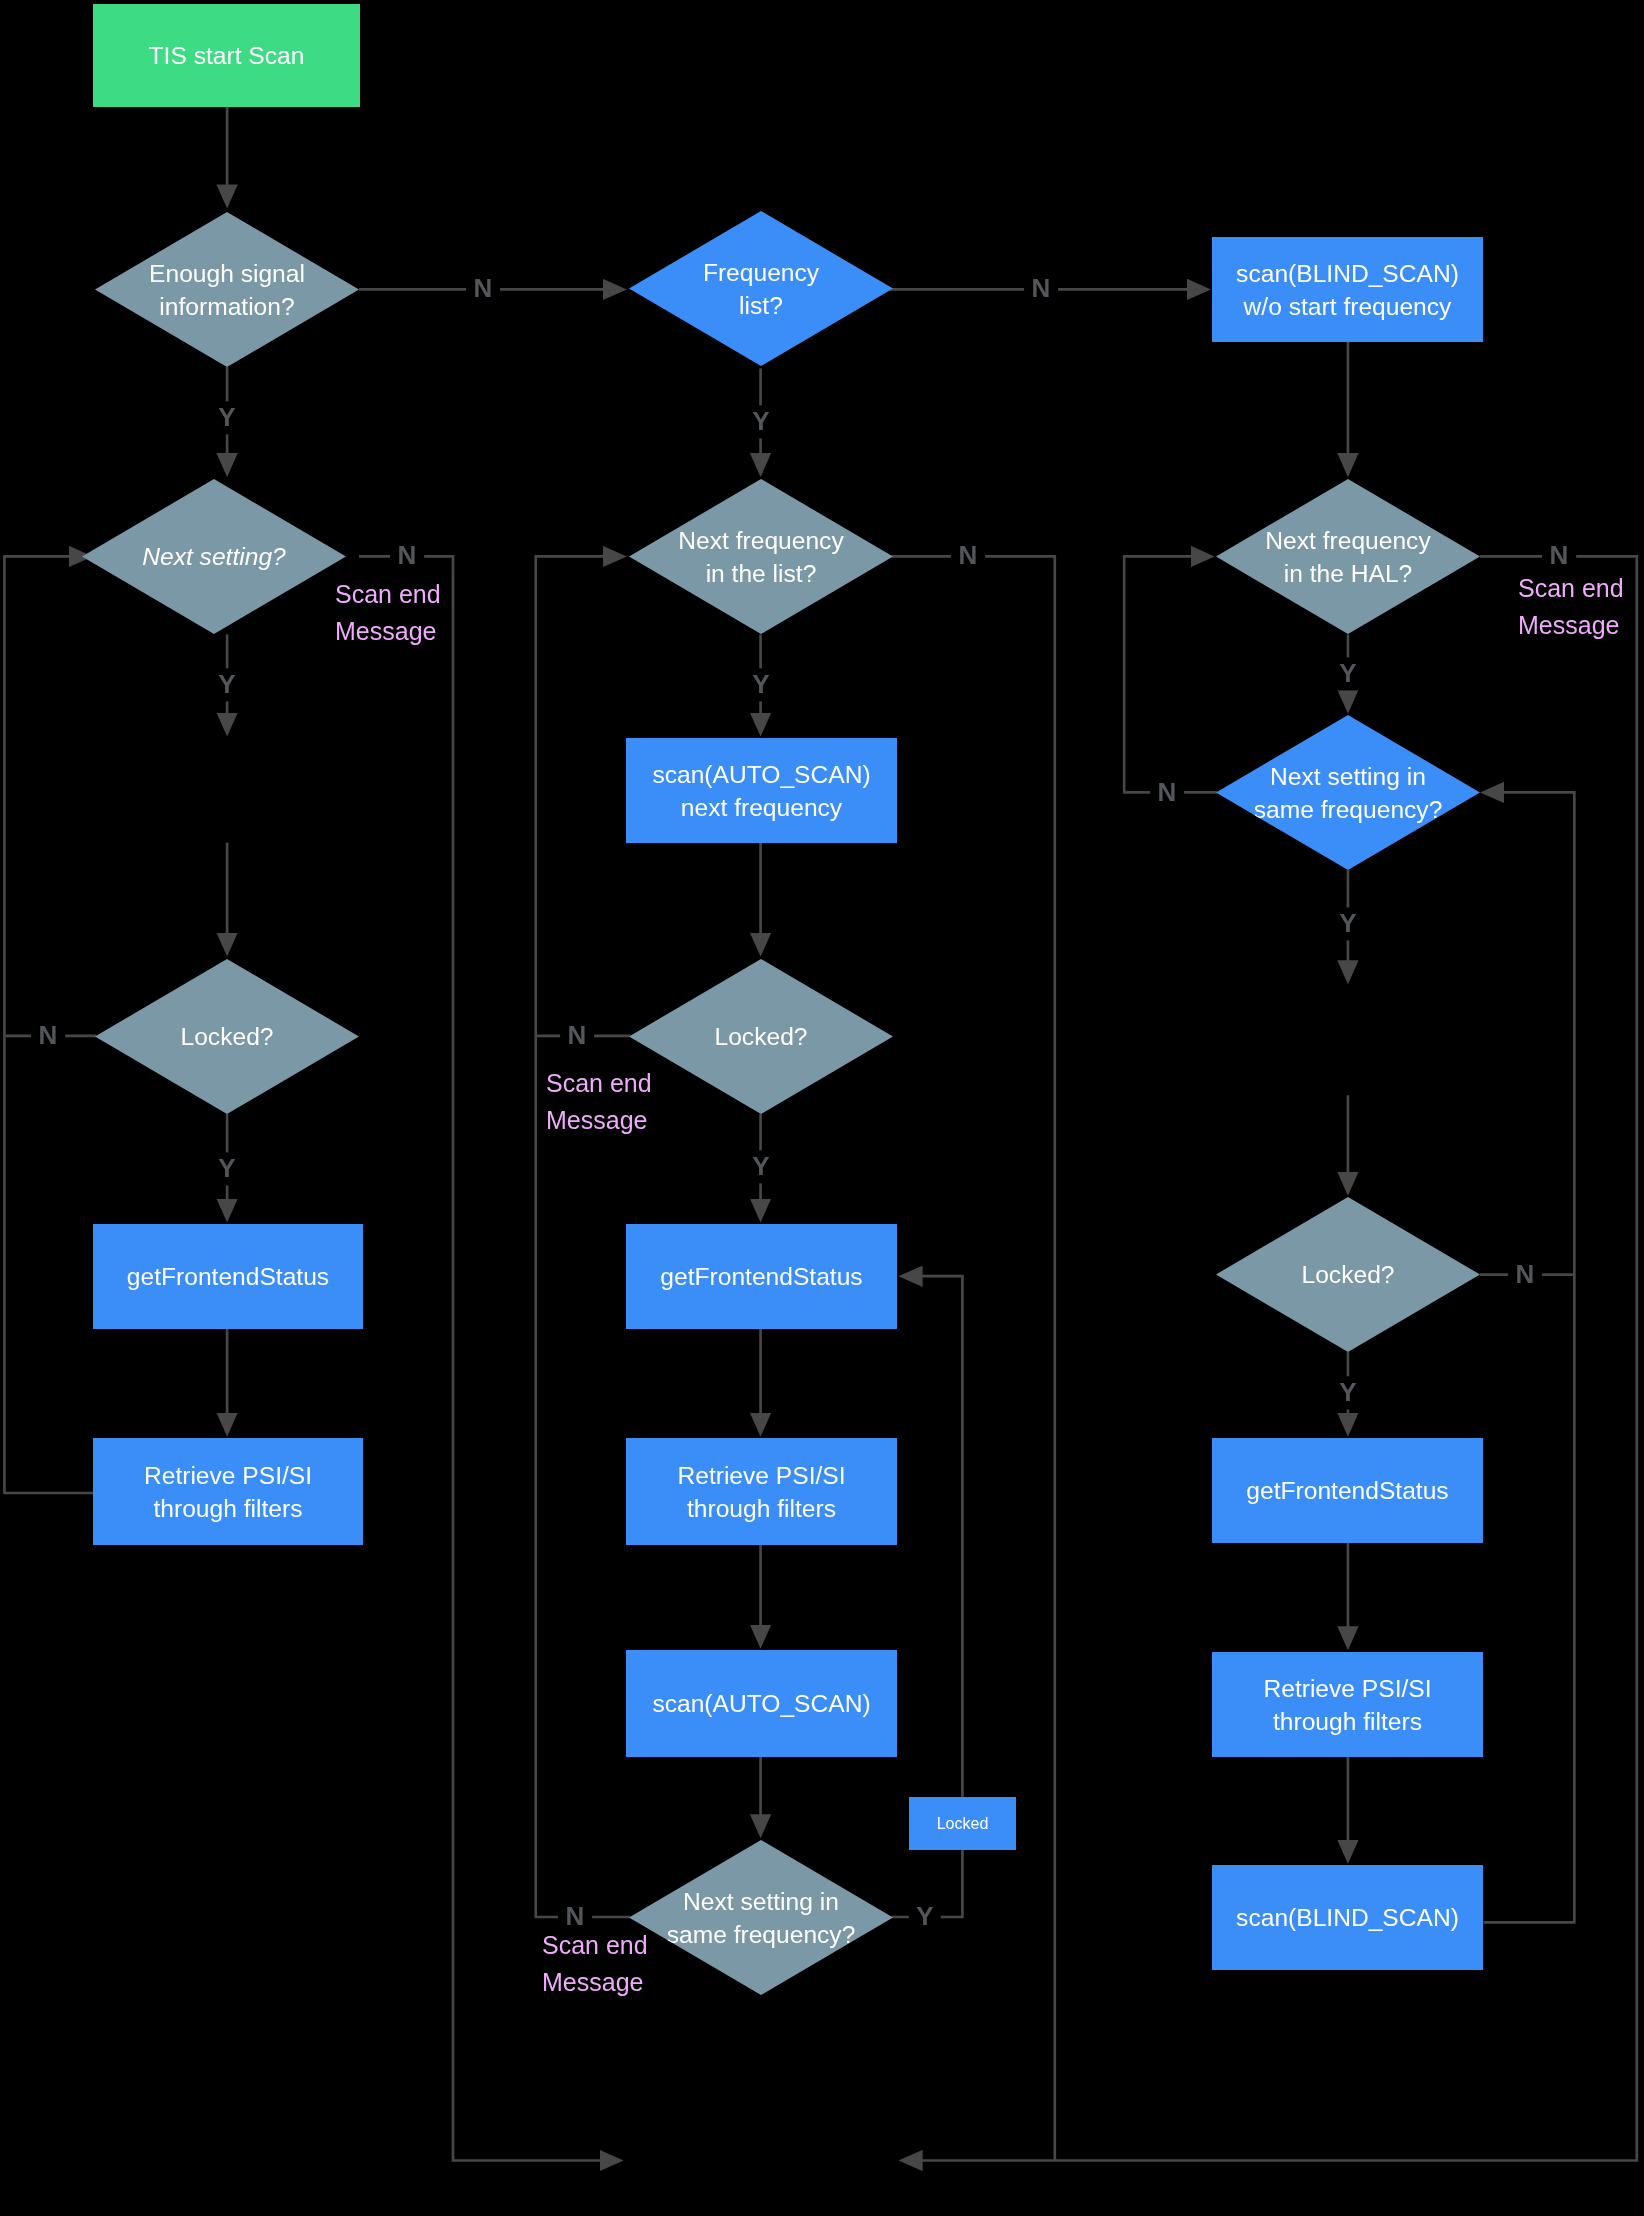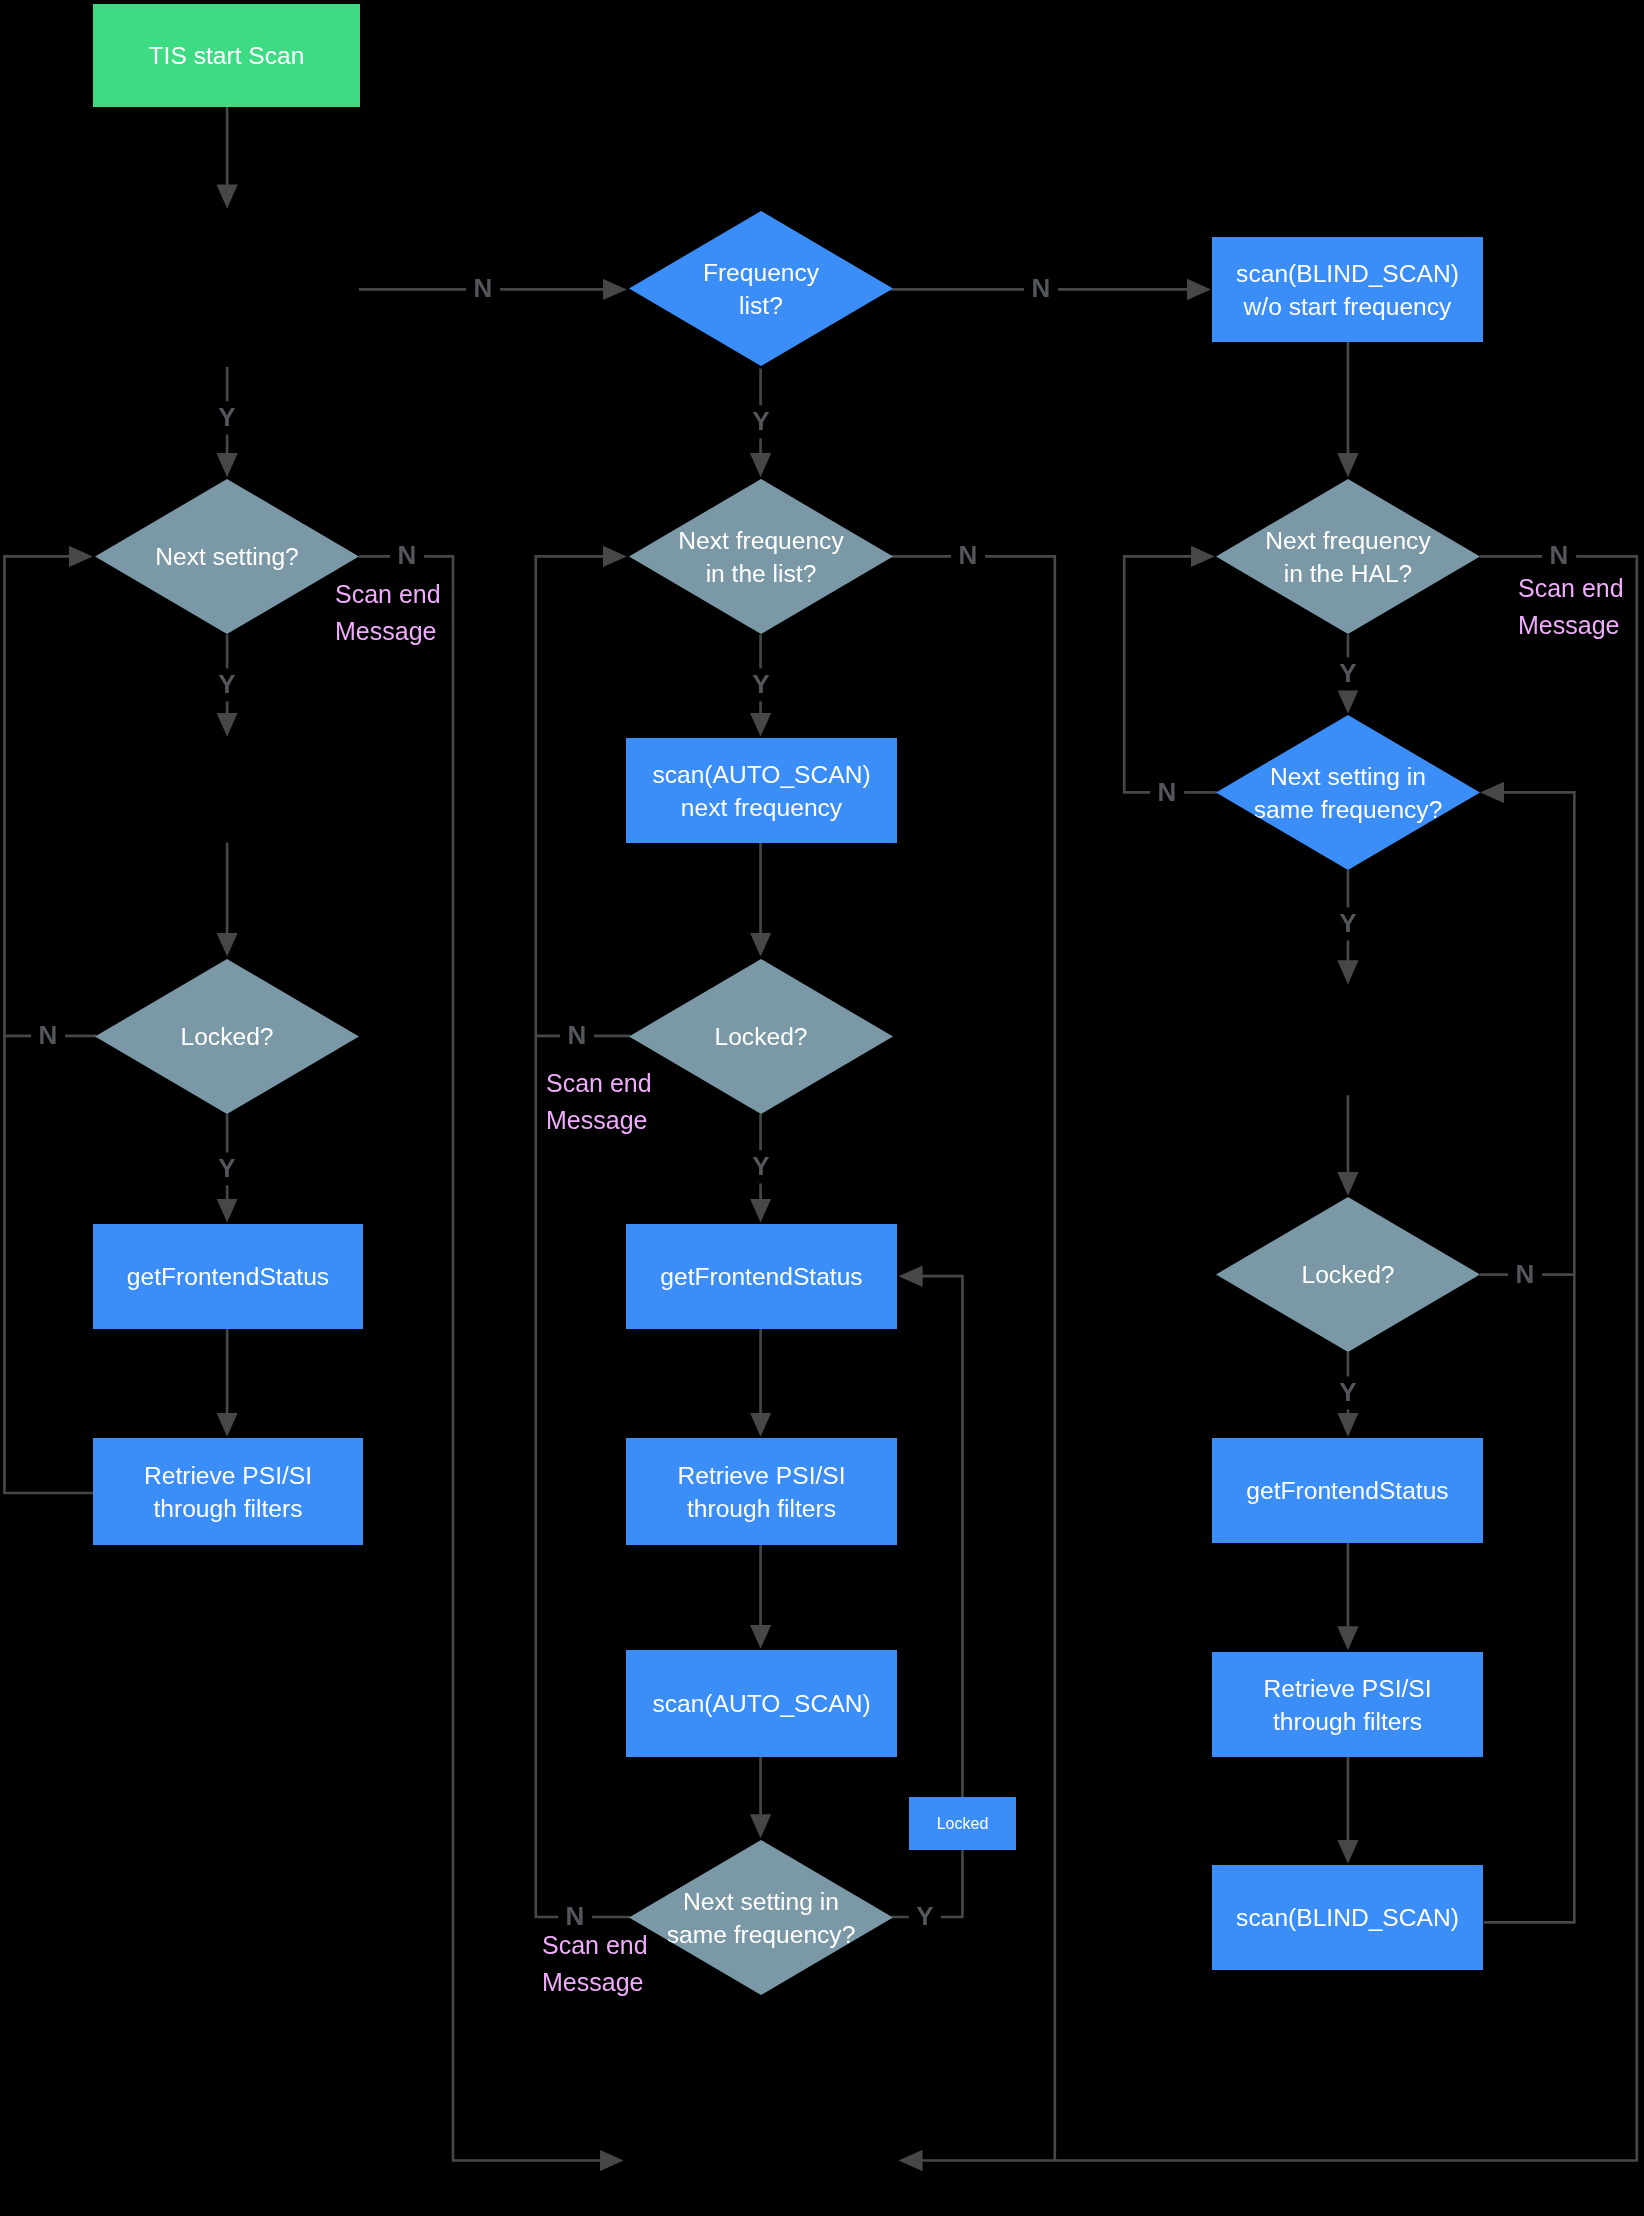--- a/index.html
+++ b/index.html
@@ -86,28 +86,30 @@
       <path d="M2778 3600 H2948 V1484 H2779" marker-end="url(#arr)"></path>
       <path d="M2524 2532 V2683" marker-end="url(#arr)"></path>
       <path d="M2524 2889 V3083" marker-end="url(#arr)"></path>
       <path d="M2524 3289 V3483" marker-end="url(#arr)"></path>
       <path d="M2771 1042 H3065 V4046 H1690" marker-end="url(#arr)"></path>
     </g>
   </svg>
 
   <div class="node terminal" style="left:93px;top:4.3px;width:267px;height:103px;"><span>TIS start Scan</span></div>
 
+  <div class="node diamond" style="left:95px;top:212px;width:264px;height:155px;"><span>Enough signal
+information?</span></div>
 
   <div class="node diamond blue" style="left:629px;top:211px;width:264px;height:155px;"><span>Frequency
 list?</span></div>
 
   <div class="node process" style="left:1212px;top:237px;width:271px;height:105px;"><span>scan(BLIND_SCAN)
 w/o start frequency</span></div>
 
-  <div class="node diamond" style="left:95px;top:479px;width:264px;height:155px;"><span>Next setting?</span></div>
+  <div class="node diamond" style="left:82px;top:479px;width:264px;height:155px;font-style:italic;"><span>Next setting?</span></div>
 
   <div class="node diamond" style="left:629px;top:479px;width:264px;height:155px;"><span>Next frequency
 in the list?</span></div>
 
   <div class="node diamond" style="left:1216px;top:479px;width:264px;height:155px;"><span>Next frequency
 in the HAL?</span></div>
 
 
   <div class="node process" style="left:626px;top:738px;width:271px;height:105px;"><span>scan(AUTO_SCAN)
 next frequency</span></div>

